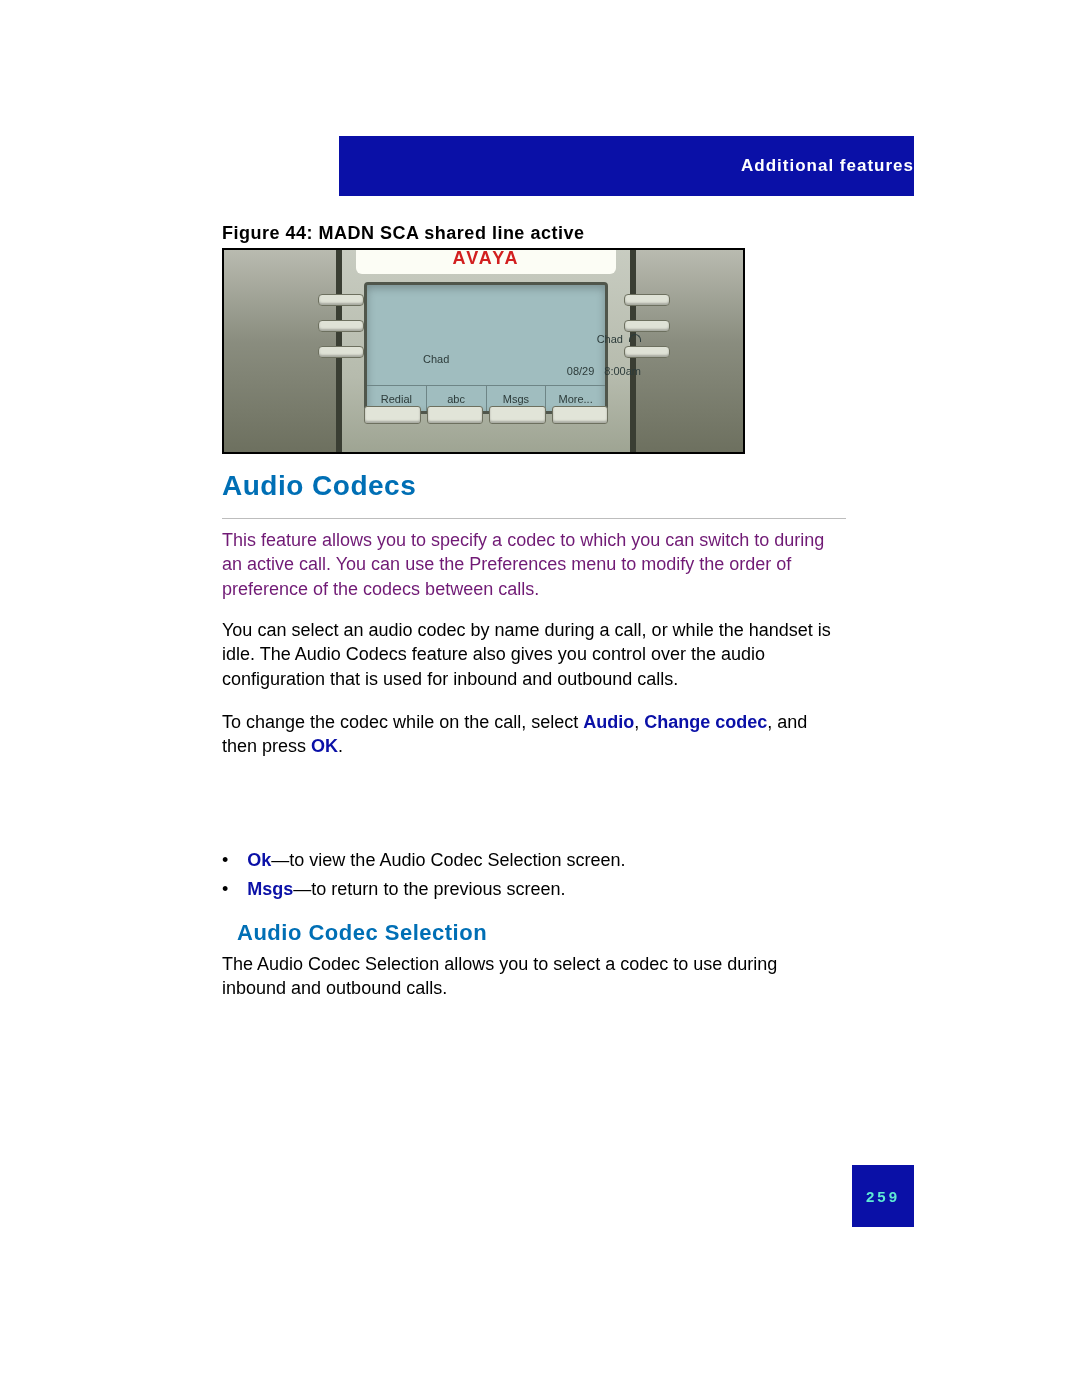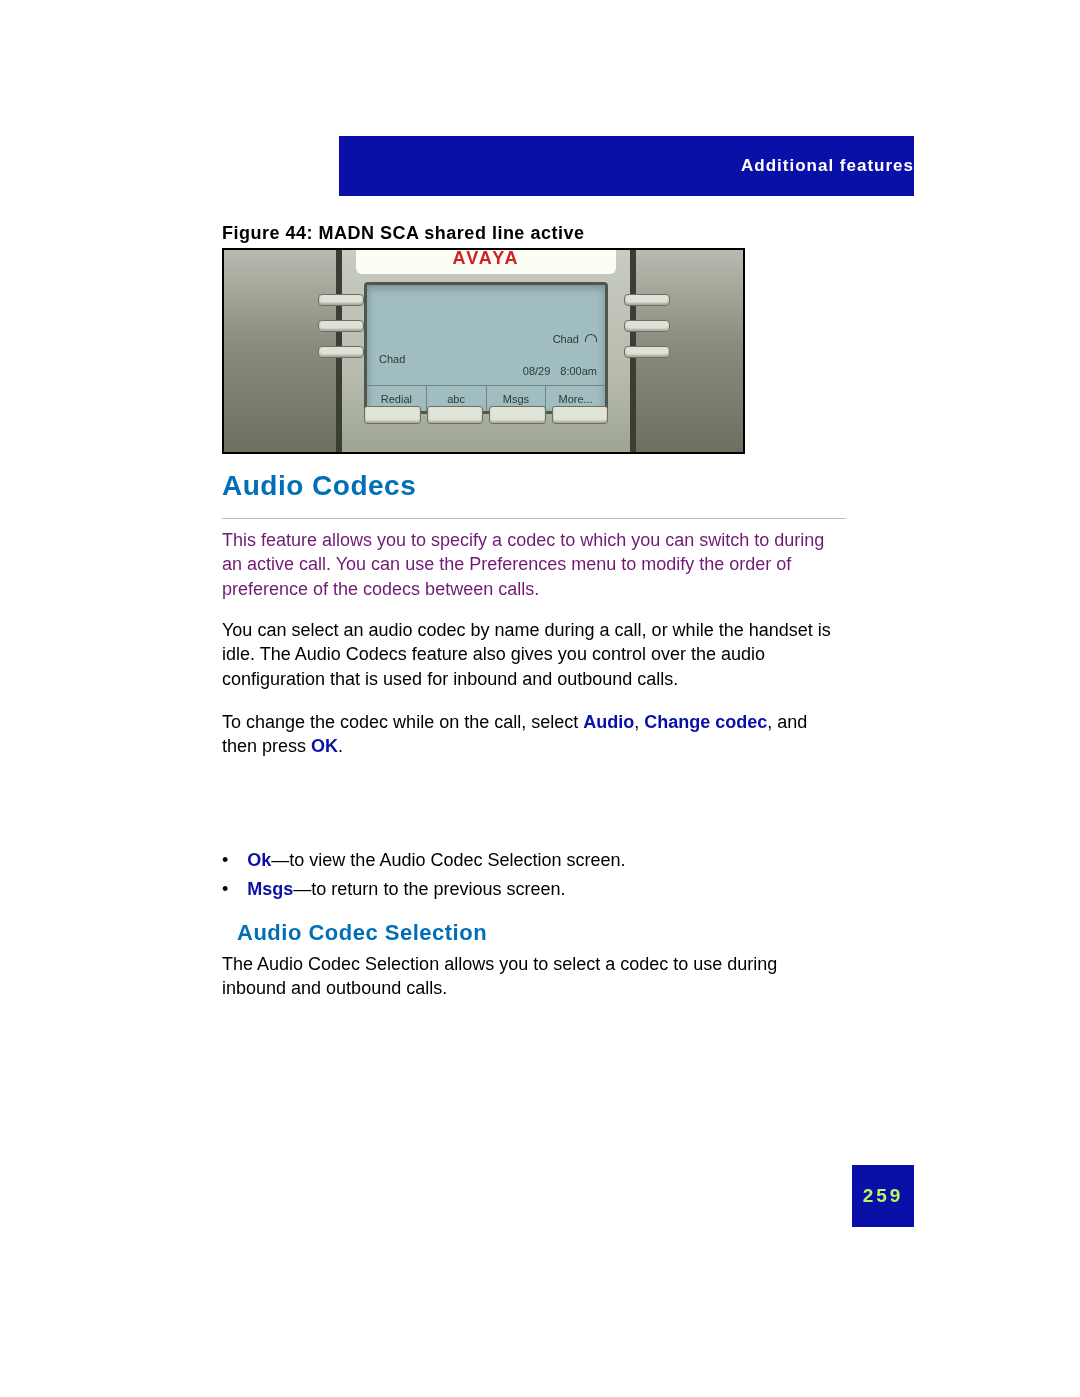--- a/index.html
+++ b/index.html
@@ -111,20 +111,21 @@
     top: 40px;
     width: 244px;
     height: 132px;
     background: #a0bdbf;
     border: 3px solid #50564b;
     border-radius: 4px;
     font-family: Arial, sans-serif;
     color: #2c3b3a;
     font-size: 11px;
     box-shadow: inset 0 3px 8px rgba(0,0,0,0.25);
+    padding-left: 44px;
   }
   .lcd-row {
     position: absolute;
     width: 100%;
     display: flex;
     justify-content: space-between;
     padding: 0 8px;
   }
   .lcd-mid { top: 48px; font-size:11px;}
   .lcd-sub { top: 68px; }
@@ -246,22 +247,22 @@
     left: 718px;
     top: 1165px;
     width: 62px;
     height: 62px;
     background: #0a10a7;
     display:flex;
     align-items:center;
     justify-content:center;
   }
   .page-num {
-    color: #bef264;
-    font-size: 19px;
+    color: #5eead4;
+    font-size: 15px;
     font-weight: bold;
     letter-spacing: 3px;
   }
   .phone-icon {
     display:inline-block;
     width:12px;height:8px;
     border:1px solid #2c3b3a;
     border-bottom:none;
     border-radius: 6px 6px 0 0;
     margin-left:3px;

